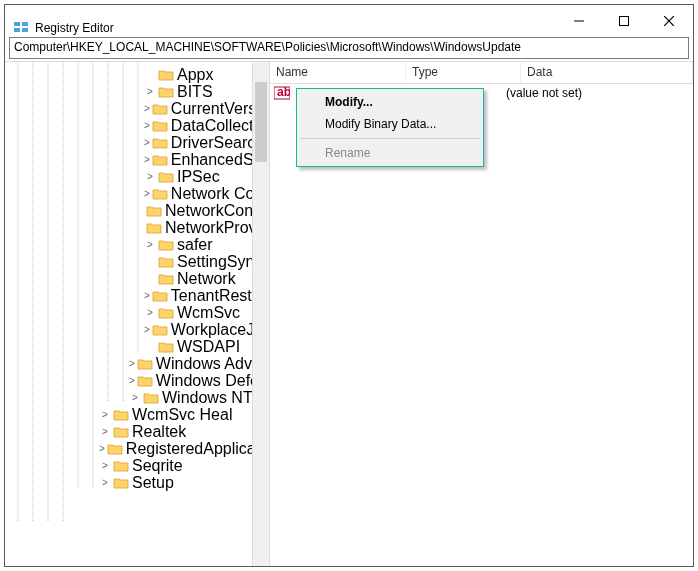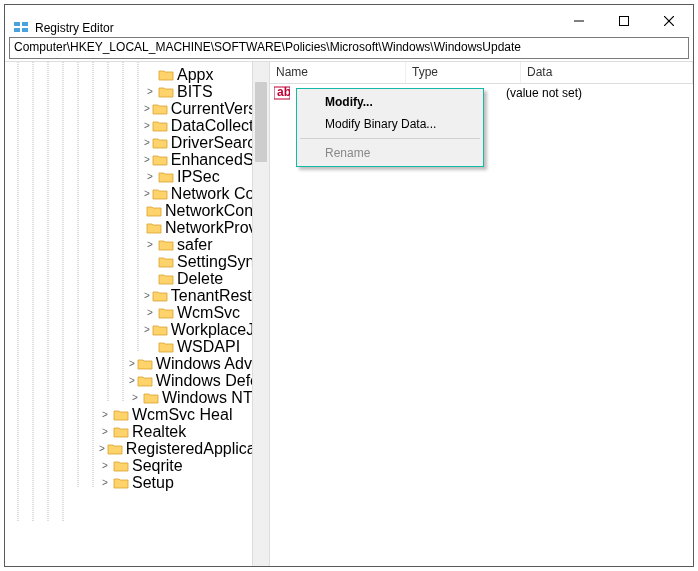--- a/index.html
+++ b/index.html
@@ -191,21 +191,21 @@
             </span>
             <span class="nodelabel">SettingSync</span>
           </div>
           <div class="tree-row" style="padding-left: 139px;">
             <span class="expander"></span>
             <span class="folder">
               <svg viewBox="0 0 16 14">
                 <path d="M1 3 L6 3 L7 4 L15 4 L15 12 L1 12 Z" fill="#ffd36b" stroke="#d9a22b" stroke-width="0.8"></path>
               </svg>
             </span>
-            <span class="nodelabel">Delete</span>
+            <span class="nodelabel">Network</span>
           </div>
           <div class="tree-row" style="padding-left: 139px;">
             <span class="expander">&gt;</span>
             <span class="folder">
               <svg viewBox="0 0 16 14">
                 <path d="M1 3 L6 3 L7 4 L15 4 L15 12 L1 12 Z" fill="#ffd36b" stroke="#d9a22b" stroke-width="0.8"></path>
               </svg>
             </span>
             <span class="nodelabel">TenantRestrictions</span>
           </div>

